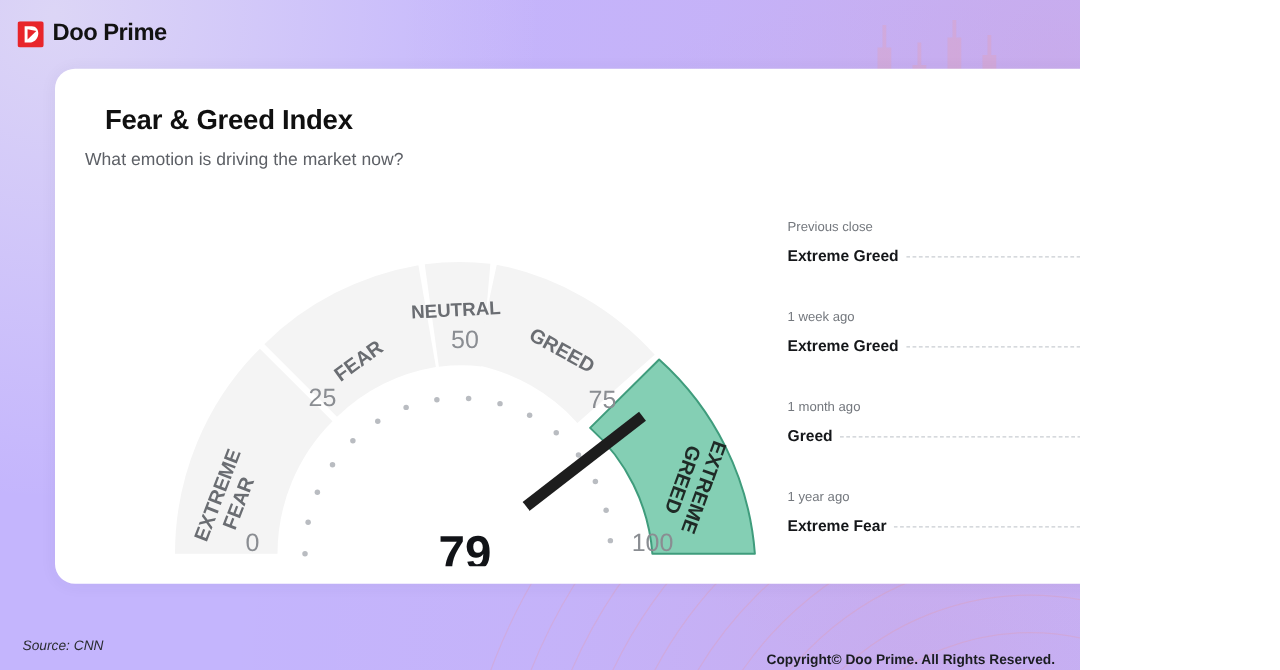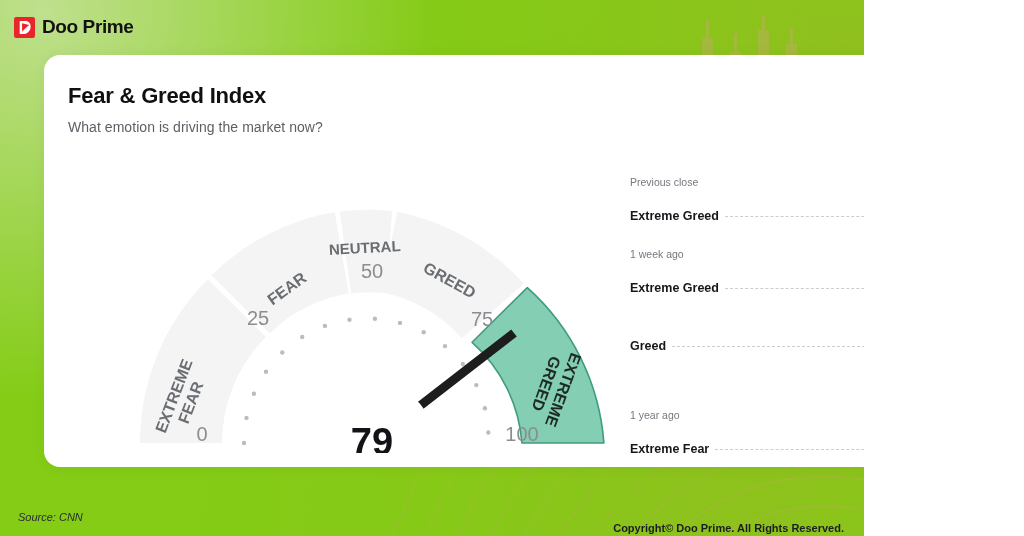--- a/index.html
+++ b/index.html
@@ -5,21 +5,21 @@
   * { margin:0; padding:0; box-sizing:border-box; }
   html, body {
     width:1024px; height:536px;
     font-family:"Liberation Sans", sans-serif;
     background:#ffffff;
     overflow:hidden;
   }
   #stage {
     position:relative;
     width:864px; height:536px;
-    background:#84cc16;
+    background:#c4b5fd;
     overflow:hidden;
   }
 
   
   .bg-wash {
     position:absolute; inset:0;
     background:
       radial-gradient(circle at 98% 8%, rgba(235,90,95,0.10) 0%, rgba(235,90,95,0.03) 28%, rgba(255,255,255,0) 55%),
       radial-gradient(circle at 85% 100%, rgba(235,90,95,0.09) 0%, rgba(235,90,95,0.025) 32%, rgba(255,255,255,0) 62%),
       radial-gradient(circle at 5% 2%, rgba(240,240,240,0.55) 0%, rgba(255,255,255,0) 40%);
@@ -41,21 +41,21 @@
 
   
   .card {
     position:absolute;
     left:44px; top:55px; width:936px; height:412px;
     background:#ffffff;
     border-radius:16px;
     box-shadow:0 1px 14px rgba(60,60,70,0.055);
   }
   .card-title {
-    position:absolute; left:24px; top:28px;
+    position:absolute; left:40px; top:28px;
     font-size:22px; font-weight:bold; color:#101010; letter-spacing:-0.2px;
   }
   .card-sub {
     position:absolute; left:24px; top:64px;
     font-size:14px; color:#5d6066; letter-spacing:0.05px;
   }
 
   
   .gauge-wrap {
     position:absolute; left:18px; top:88px;
@@ -65,21 +65,21 @@
 
   
   .panel {
     position:absolute; left:586px; top:120px; width:300px;
   }
   .prow { position:relative; height:72px; }
   .prow-age {
     font-size:10.5px; color:#74787e; line-height:14px;
   }
   .prow-mid {
-    position:relative; display:flex; align-items:center; margin-top:17px; height:20px;
+    position:relative; display:flex; align-items:center; margin-top:6px; height:20px;
   }
   .prow-label {
     font-size:12.5px; font-weight:bold; color:#15171a; white-space:nowrap;
     padding-right:6px; background:#fff; z-index:2;
   }
   .prow-dots {
     flex:1; height:1px; border-top:1px dashed #c9cdd2; margin-top:1px;
   }
   .prow-badge {
     position:absolute; right:-56px; top:50%; transform:translateY(-50%);
@@ -254,20 +254,21 @@
       <div class="prow">
         <div class="prow-age">1 week ago</div>
         <div class="prow-mid">
           <span class="prow-label">Extreme Greed</span>
           <span class="prow-dots"></span>
           <span class="prow-badge" style="background:#7BCFAE;border:1.5px solid #3F9C7C;">80</span>
         </div>
       </div>
 
       <div class="prow">
+        <div class="prow-age">1 month ago</div>
         <div class="prow-mid">
           <span class="prow-label">Greed</span>
           <span class="prow-dots"></span>
           <span class="prow-badge" style="background:#B8EBD3;border:1.5px solid #5FC39B;">68</span>
         </div>
       </div>
 
       <div class="prow">
         <div class="prow-age">1 year ago</div>
         <div class="prow-mid">

